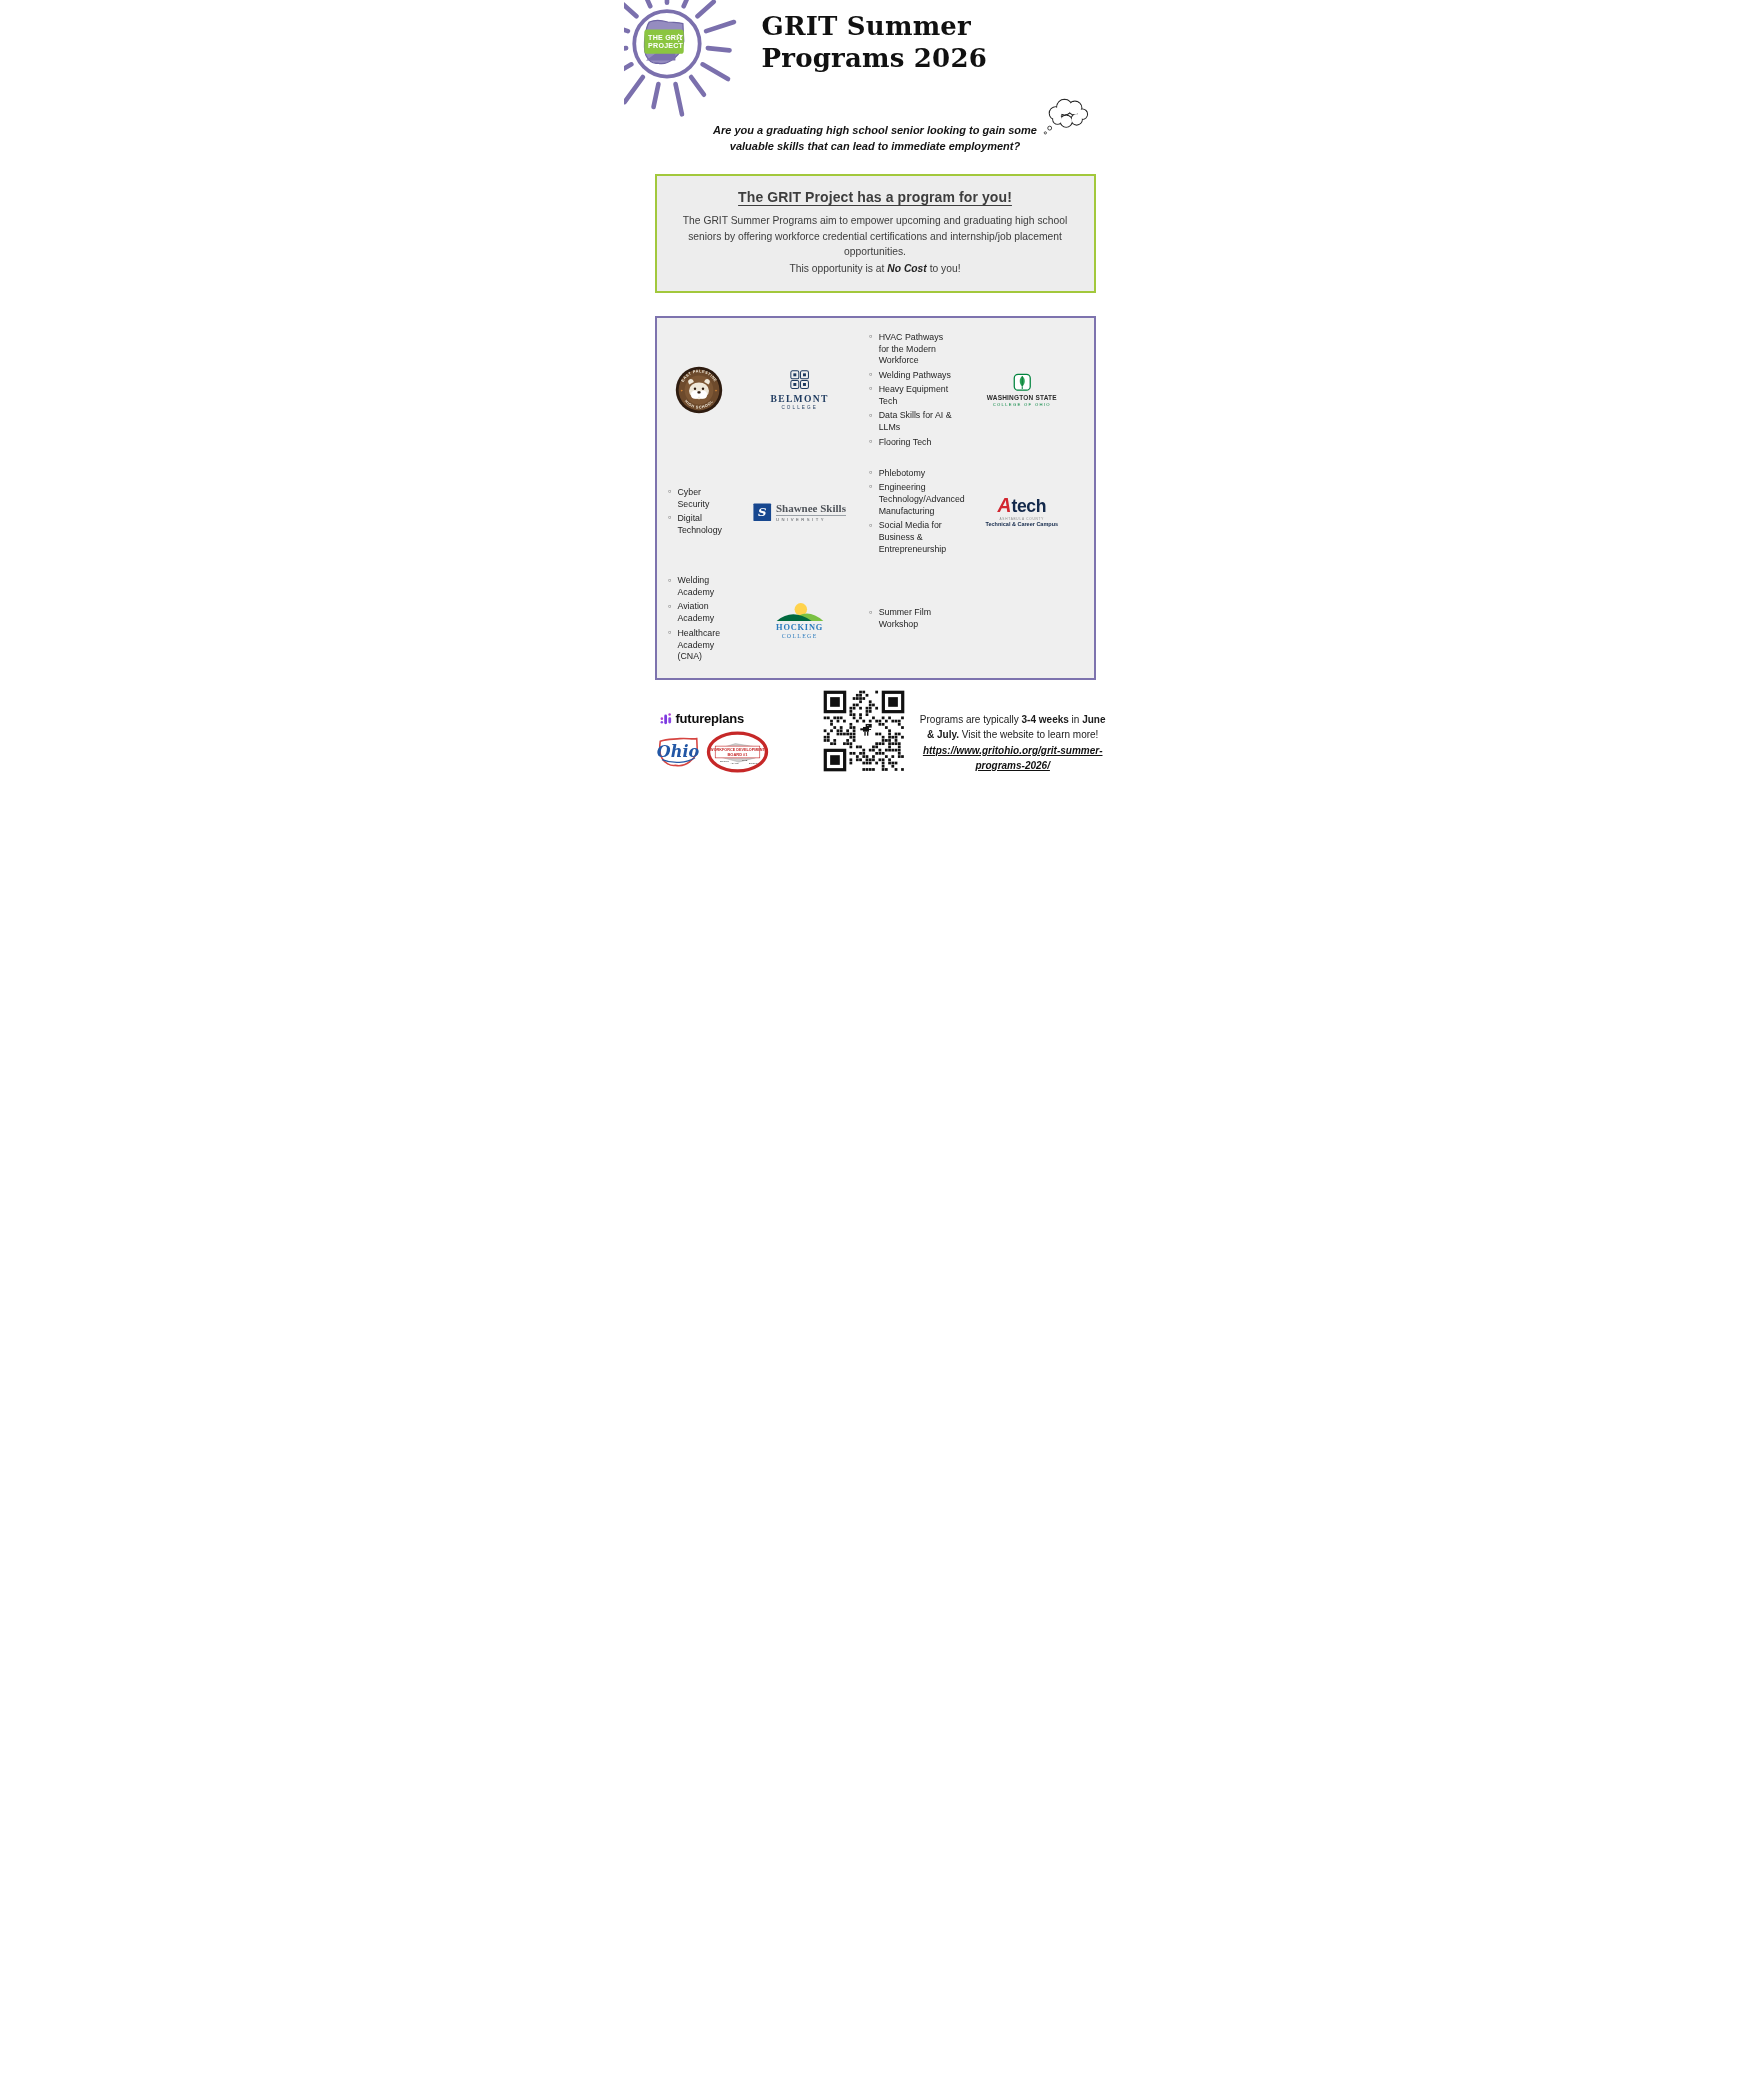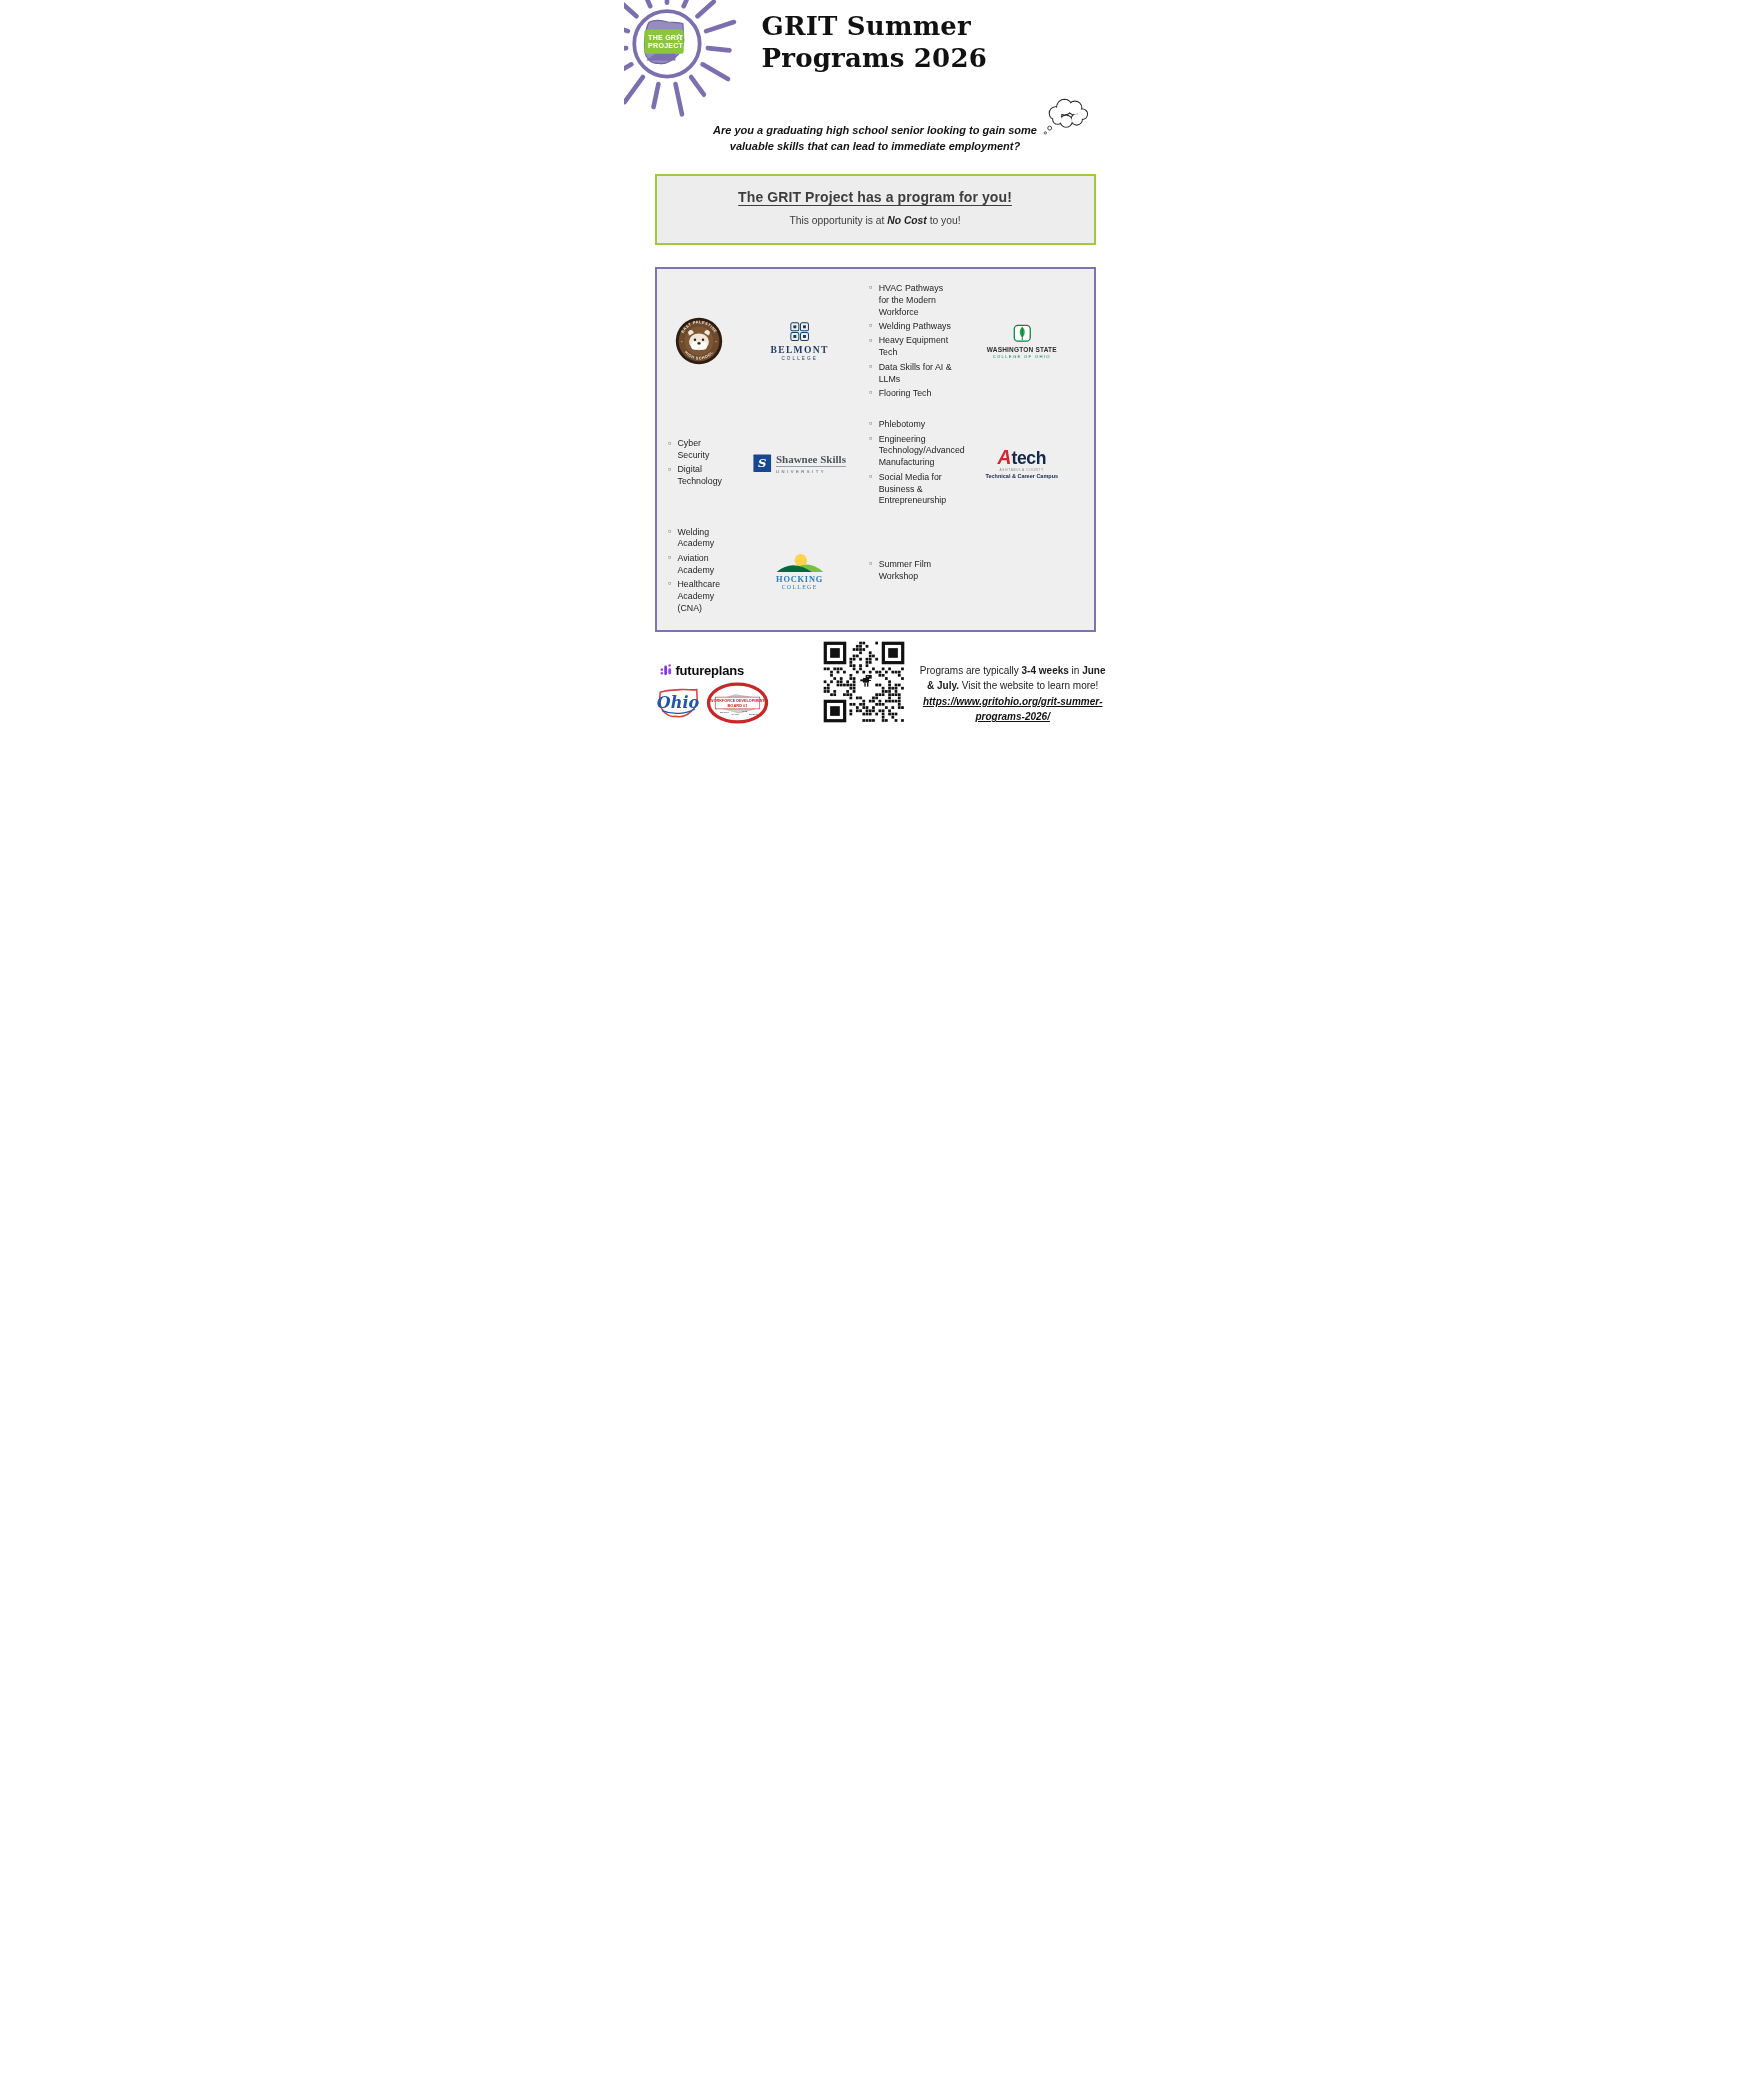--- a/index.html
+++ b/index.html
@@ -165,20 +165,21 @@
         <circle cx="20" cy="78" r="4.5" fill="#fff" stroke="#2a2a2a" stroke-width="2"></circle>
         <circle cx="10" cy="89" r="2.6" fill="#fff" stroke="#2a2a2a" stroke-width="1.8"></circle>
       </svg>
     </div>
   </header>
 
   <p class="question">Are you a graduating high school senior looking to gain some valuable skills that can lead to immediate employment?</p>
 
   <section class="highlight-box">
     <h2 class="hl-heading">The GRIT Project has a program for you!</h2>
+    <p class="hl-body">The GRIT Summer Programs aim to empower upcoming and graduating high school seniors by offering workforce credential certifications and internship/job placement opportunities.</p>
     <p class="hl-cost"><span>This opportunity is at </span><strong>No Cost</strong><span> to you!</span></p>
   </section>
 
   <section class="programs-box">
     <div class="pg-grid">
 
       <div class="logo-cell">
         <svg viewBox="0 0 120 120" width="48" height="48">
           <circle cx="60" cy="60" r="58" fill="#2e1c10"></circle>
           <circle cx="60" cy="60" r="51" fill="#6d4a2c"></circle>

